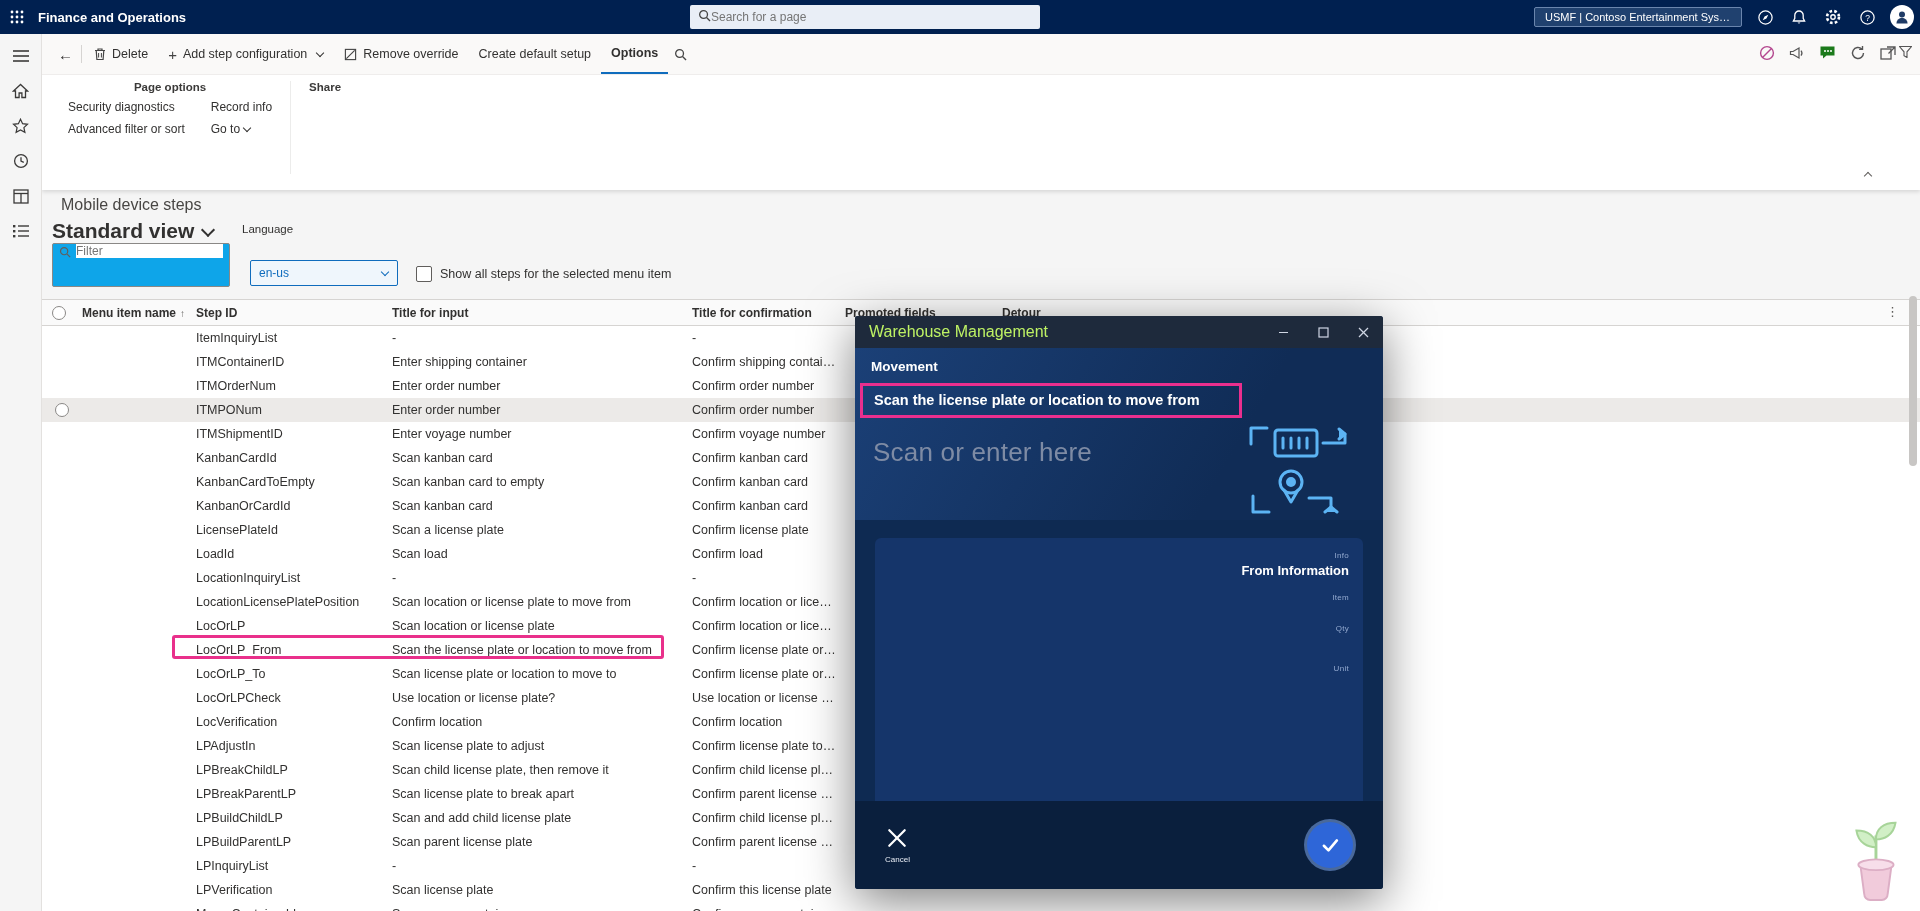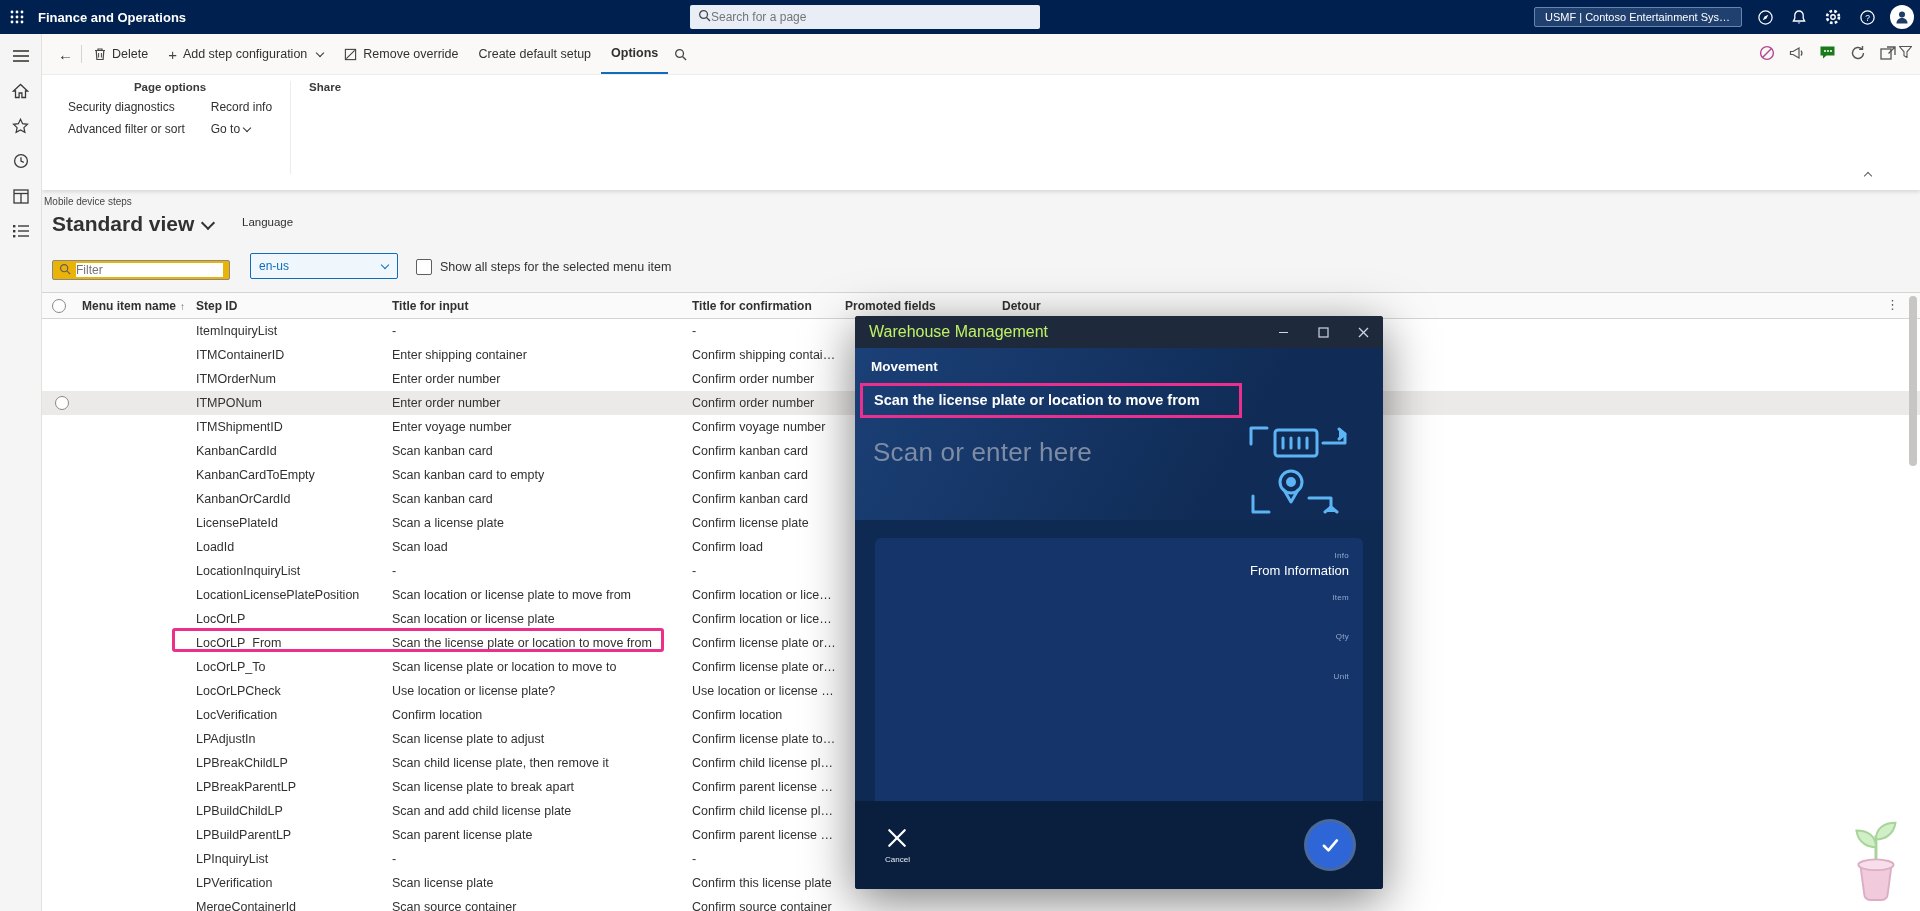--- a/index.html
+++ b/index.html
@@ -37,26 +37,26 @@
   .grp + .grp { border-left:1px solid #ececeb; }
   .grp-title { font-size:11.5px; font-weight:700; text-align:center; color:#3b3a39; margin-bottom:7px; white-space:nowrap; }
   .grp-cols { display:flex; gap:26px; }
   .grp-col { display:flex; flex-direction:column; gap:8px; }
   .lnk { font-size:12px; color:#323130; cursor:pointer; white-space:nowrap; display:flex; align-items:center; }
   .ap-collapse { position:absolute; right:48px; bottom:8px; color:#605e5c; cursor:pointer; }
   .ap-funnel { position:absolute; right:8px; top:10px; cursor:pointer; }
 
   
   .page { position:absolute; left:42px; top:190px; right:0; bottom:0; background:#f5f5f5; overflow:hidden; padding-top:6px; }
-  .caption { font-size:10px; color:#484644; margin-left:2px; }
+  .caption { font-size:16px; color:#484644; margin-left:19px; }
   .view-title { margin:4px 0 0 10px; font-size:21px; font-weight:600; display:flex; align-items:center; cursor:pointer; height:26px; }
   .view-title .chev { width:12px; height:12px; margin-left:8px; }
   .view-title .chev::before { width:8px; height:8px; border-width:2px; }
   .toolbar { margin:16px 0 0 10px; display:flex; align-items:flex-end; gap:12px; height:27px; }
-  .filter-box { width:178px; height:20px; background:#eab308; border:1px solid #8a8886; border-radius:2px; display:flex; align-items:center; padding:0 6px; gap:5px; }
+  .filter-box { width:178px; height:44px; background:#0ea5e9; border:1px solid #8a8886; border-radius:2px; display:flex; align-items:flex-start; padding:0 6px; gap:5px; }
   .filter-box input { border:0; outline:0; font-size:12px; width:100%; font-family:inherit; color:#323130; }
   .lang-wrap { display:flex; flex-direction:column; position:relative; top:-1px;gap:22px; }
   .lang-label { font-size:11.5px; color:#323130; margin-bottom:3px; }
   .select { width:148px; height:26px; background:#eff6fc; border:1px solid #0f6cbd; border-radius:2px; display:flex; align-items:center; justify-content:space-between; padding:0 8px; color:#0f6cbd; font-size:12px; cursor:pointer;margin-left:8px; }
   .check-wrap { display:flex; align-items:center; gap:8px; height:26px; margin-left:6px; }
   .checkbox { width:16px; height:16px; border:1px solid #605e5c; border-radius:2px; background:#fff; cursor:pointer; }
   .check-label { font-size:12.5px; }
 
   
   .grid-wrap { position:relative; margin-top:12px; }
@@ -78,22 +78,22 @@
   .dlg-btns { margin-left:auto; display:flex; height:32px; }
   .dlg-btn { width:40px; height:32px; display:flex; align-items:center; justify-content:center; cursor:pointer; }
   .dlg-top { height:172px; background:linear-gradient(120deg,#1b4077 0%,#102c56 70%); position:relative; }
   .dlg-movement { font-size:13.5px; font-weight:700; padding:11px 0 0 16px; }
   .prompt-box { margin:9px 0 0 5px; width:382px; border:3px solid #ea2f8e; padding:6px 11px; }
   .prompt-text { font-size:14.5px; font-weight:700; line-height:17px; }
   .scan-ph { margin:19px 0 0 18px; font-size:26px; color:#7e8ba4; font-weight:400; letter-spacing:.2px; }
   .scan-icons { position:absolute; right:12px; top:72px; }
   .dlg-card { margin:18px 20px 0 20px; height:274px; background:#15356a; border-radius:6px; padding:13px 14px;text-align:right; }
   .tinylab { font-size:8px; color:#93a9cf; letter-spacing:.3px; }
-  .card-title { font-size:13px; font-weight:400; margin-top:3px; }
-  .f-item { margin-top:15px; } .f-qty { margin-top:30px; } .f-unit { margin-top:31px; }
+  .card-title { font-size:13px; font-weight:700; margin-top:3px; }
+  .f-item { margin-top:15px; } .f-qty { margin-top:22px; } .f-unit { margin-top:31px; }
   .dlg-bottom { position:absolute; left:0; right:0; bottom:0; height:88px; background:#0a1f3d; display:flex; align-items:center; justify-content:space-between; padding:0 30px; }
   .cancel { display:flex; flex-direction:column; align-items:center; gap:5px; cursor:pointer; }
   .cancel-label { font-size:8px; color:#e8edf5; }
   .ok-btn { width:46px; height:46px; border-radius:50%; background:#2e66d8; display:flex; align-items:center; justify-content:center; box-shadow:0 0 0 3px rgba(125,165,235,.55); cursor:pointer; }
 
   .plant { position:absolute; right:4px; bottom:2px; z-index:50; }
 </style>
 </head>
 <body>
 

